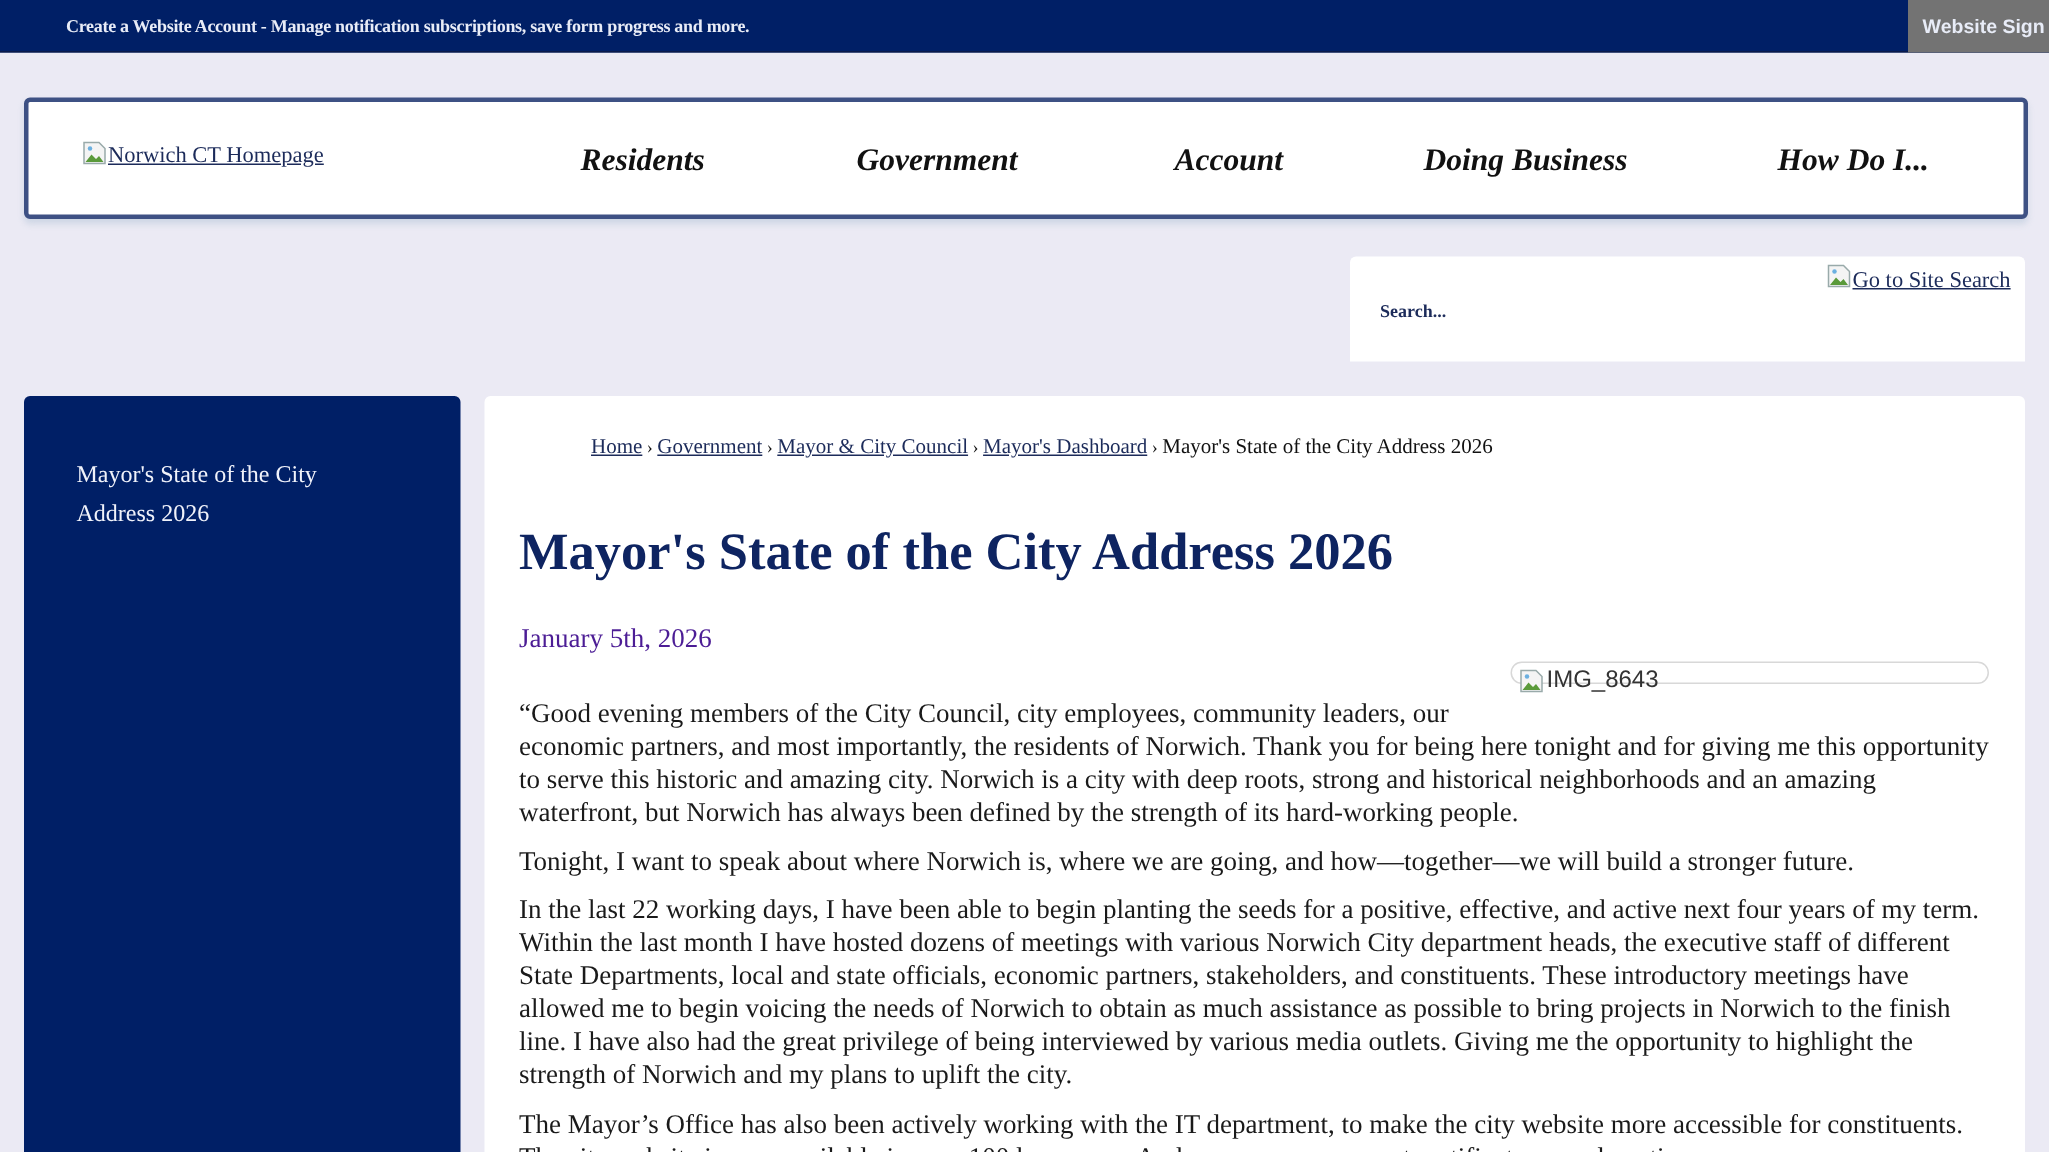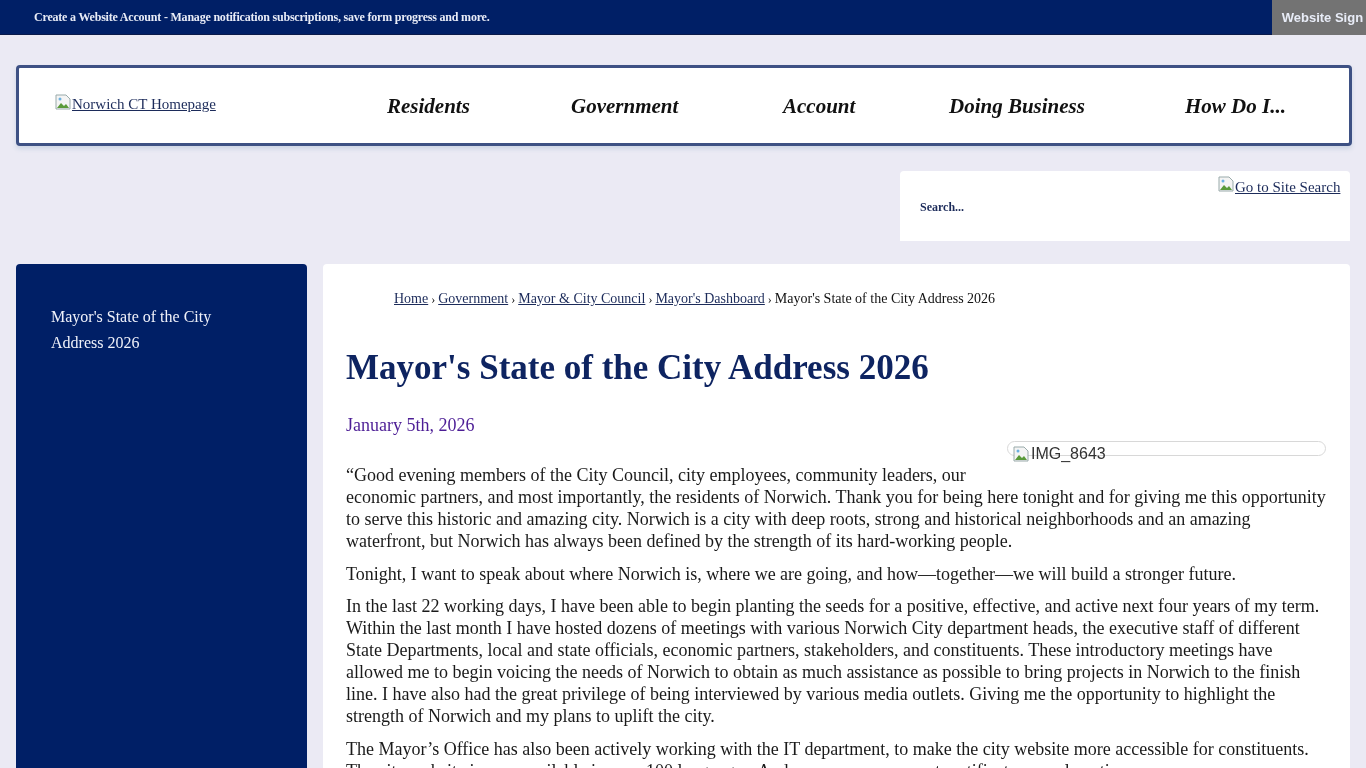--- a/index.html
+++ b/index.html
@@ -9,21 +9,21 @@
       font-family: "Liberation Serif", "DejaVu Serif", serif;
       color: #111;
     }
     
     .topbar {
       position: absolute; left: 0; top: 0; width: 1366px; height: 35px;
       background: #001f66;
       border-bottom: 1px solid #0a1a4a;
     }
     .topbar .account-link {
-      position: absolute; left: 34px; top: 10px;
+      position: absolute; left: 44px; top: 10px;
       font-family: "Liberation Serif", serif;
       font-size: 12px; font-weight: bold; color: #e8ecf7;
       letter-spacing: -0.2px;
       text-decoration: none; cursor: pointer;
     }
     .topbar .account-link .desc { font-weight: bold; }
     .topbar .signin {
       position: absolute; left: 1272px; top: 0; width: 116px; height: 35px;
       background: #737373;
       color: #e8ecf7;

